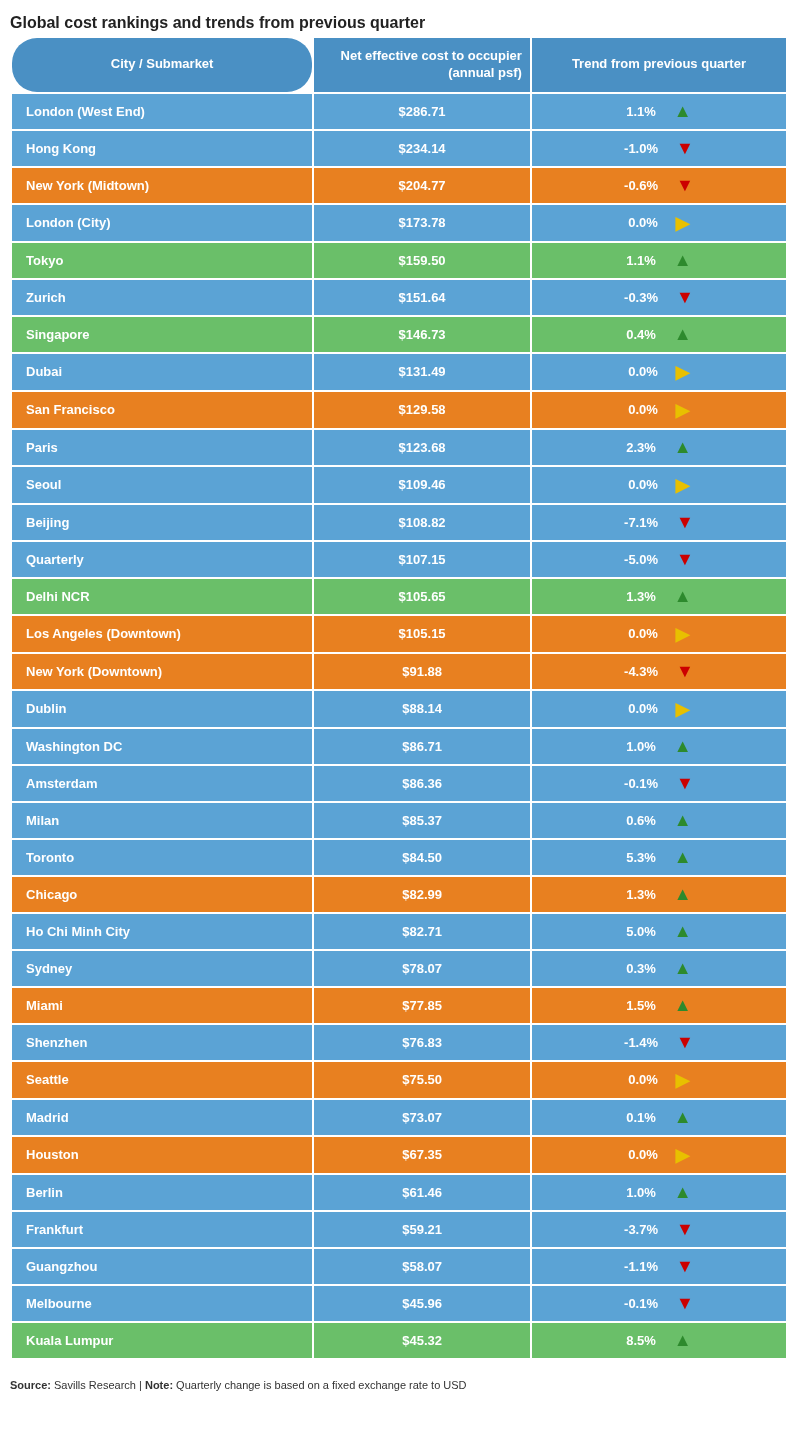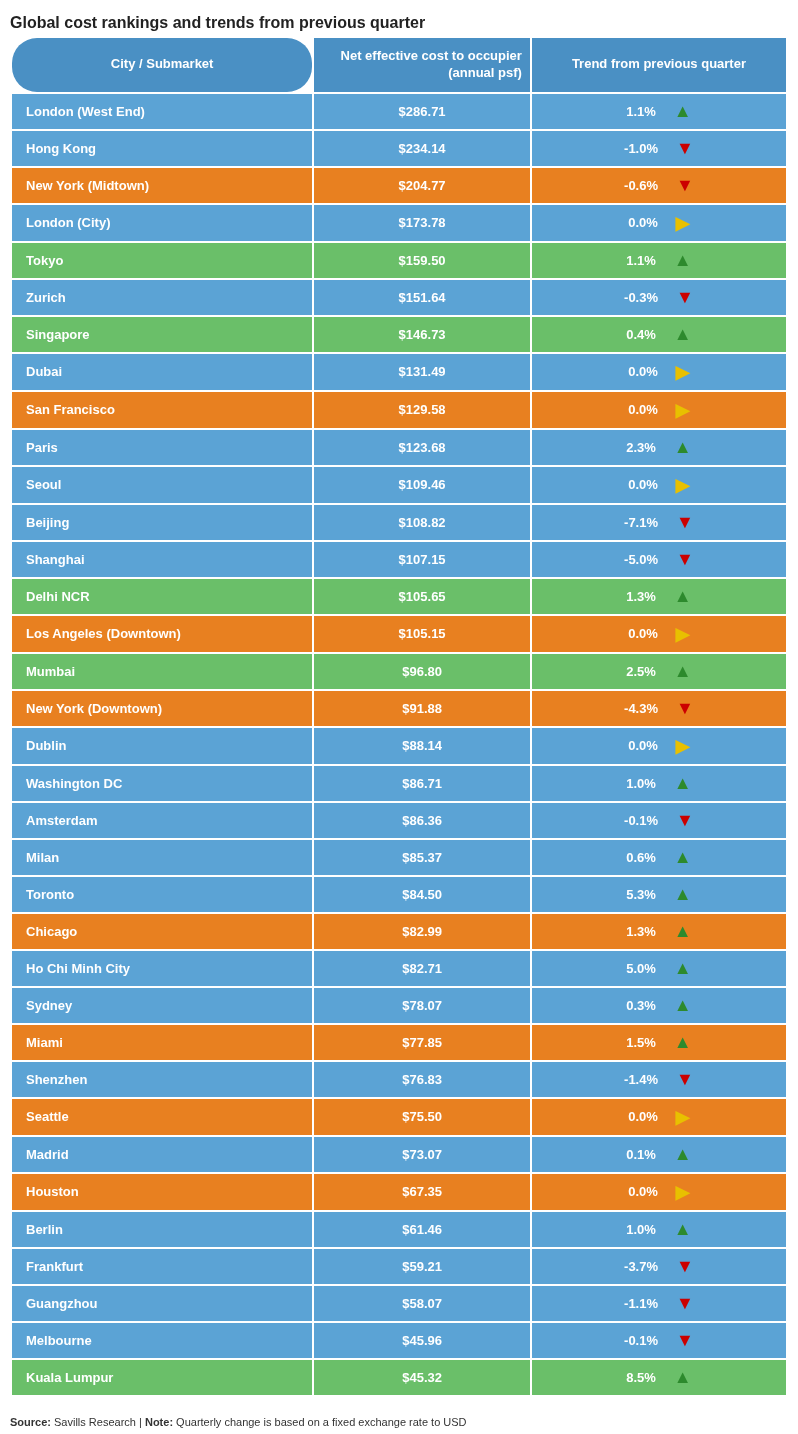--- a/index.html
+++ b/index.html
@@ -204,21 +204,21 @@
           <td>Beijing</td>
           <td>$108.82</td>
           <td>
             <div class="trend-cell">
               <span>-7.1%</span>
               <span class="arrow-down">▼</span>
             </div>
           </td>
         </tr>
         <tr class="row-blue">
-          <td>Shanghai</td>
+          <td>Quarterly</td>
           <td>$107.15</td>
           <td>
             <div class="trend-cell">
               <span>-5.0%</span>
               <span class="arrow-down">▼</span>
             </div>
           </td>
         </tr>
         <tr class="row-green">
           <td>Delhi NCR</td>
@@ -230,30 +230,20 @@
             </div>
           </td>
         </tr>
         <tr class="row-orange">
           <td>Los Angeles (Downtown)</td>
           <td>$105.15</td>
           <td>
             <div class="trend-cell">
               <span>0.0%</span>
               <span class="arrow-right">▶</span>
-            </div>
-          </td>
-        </tr>
-        <tr class="row-green">
-          <td>Mumbai</td>
-          <td>$96.80</td>
-          <td>
-            <div class="trend-cell">
-              <span>2.5%</span>
-              <span class="arrow-up">▲</span>
             </div>
           </td>
         </tr>
         <tr class="row-orange">
           <td>New York (Downtown)</td>
           <td>$91.88</td>
           <td>
             <div class="trend-cell">
               <span>-4.3%</span>
               <span class="arrow-down">▼</span>

